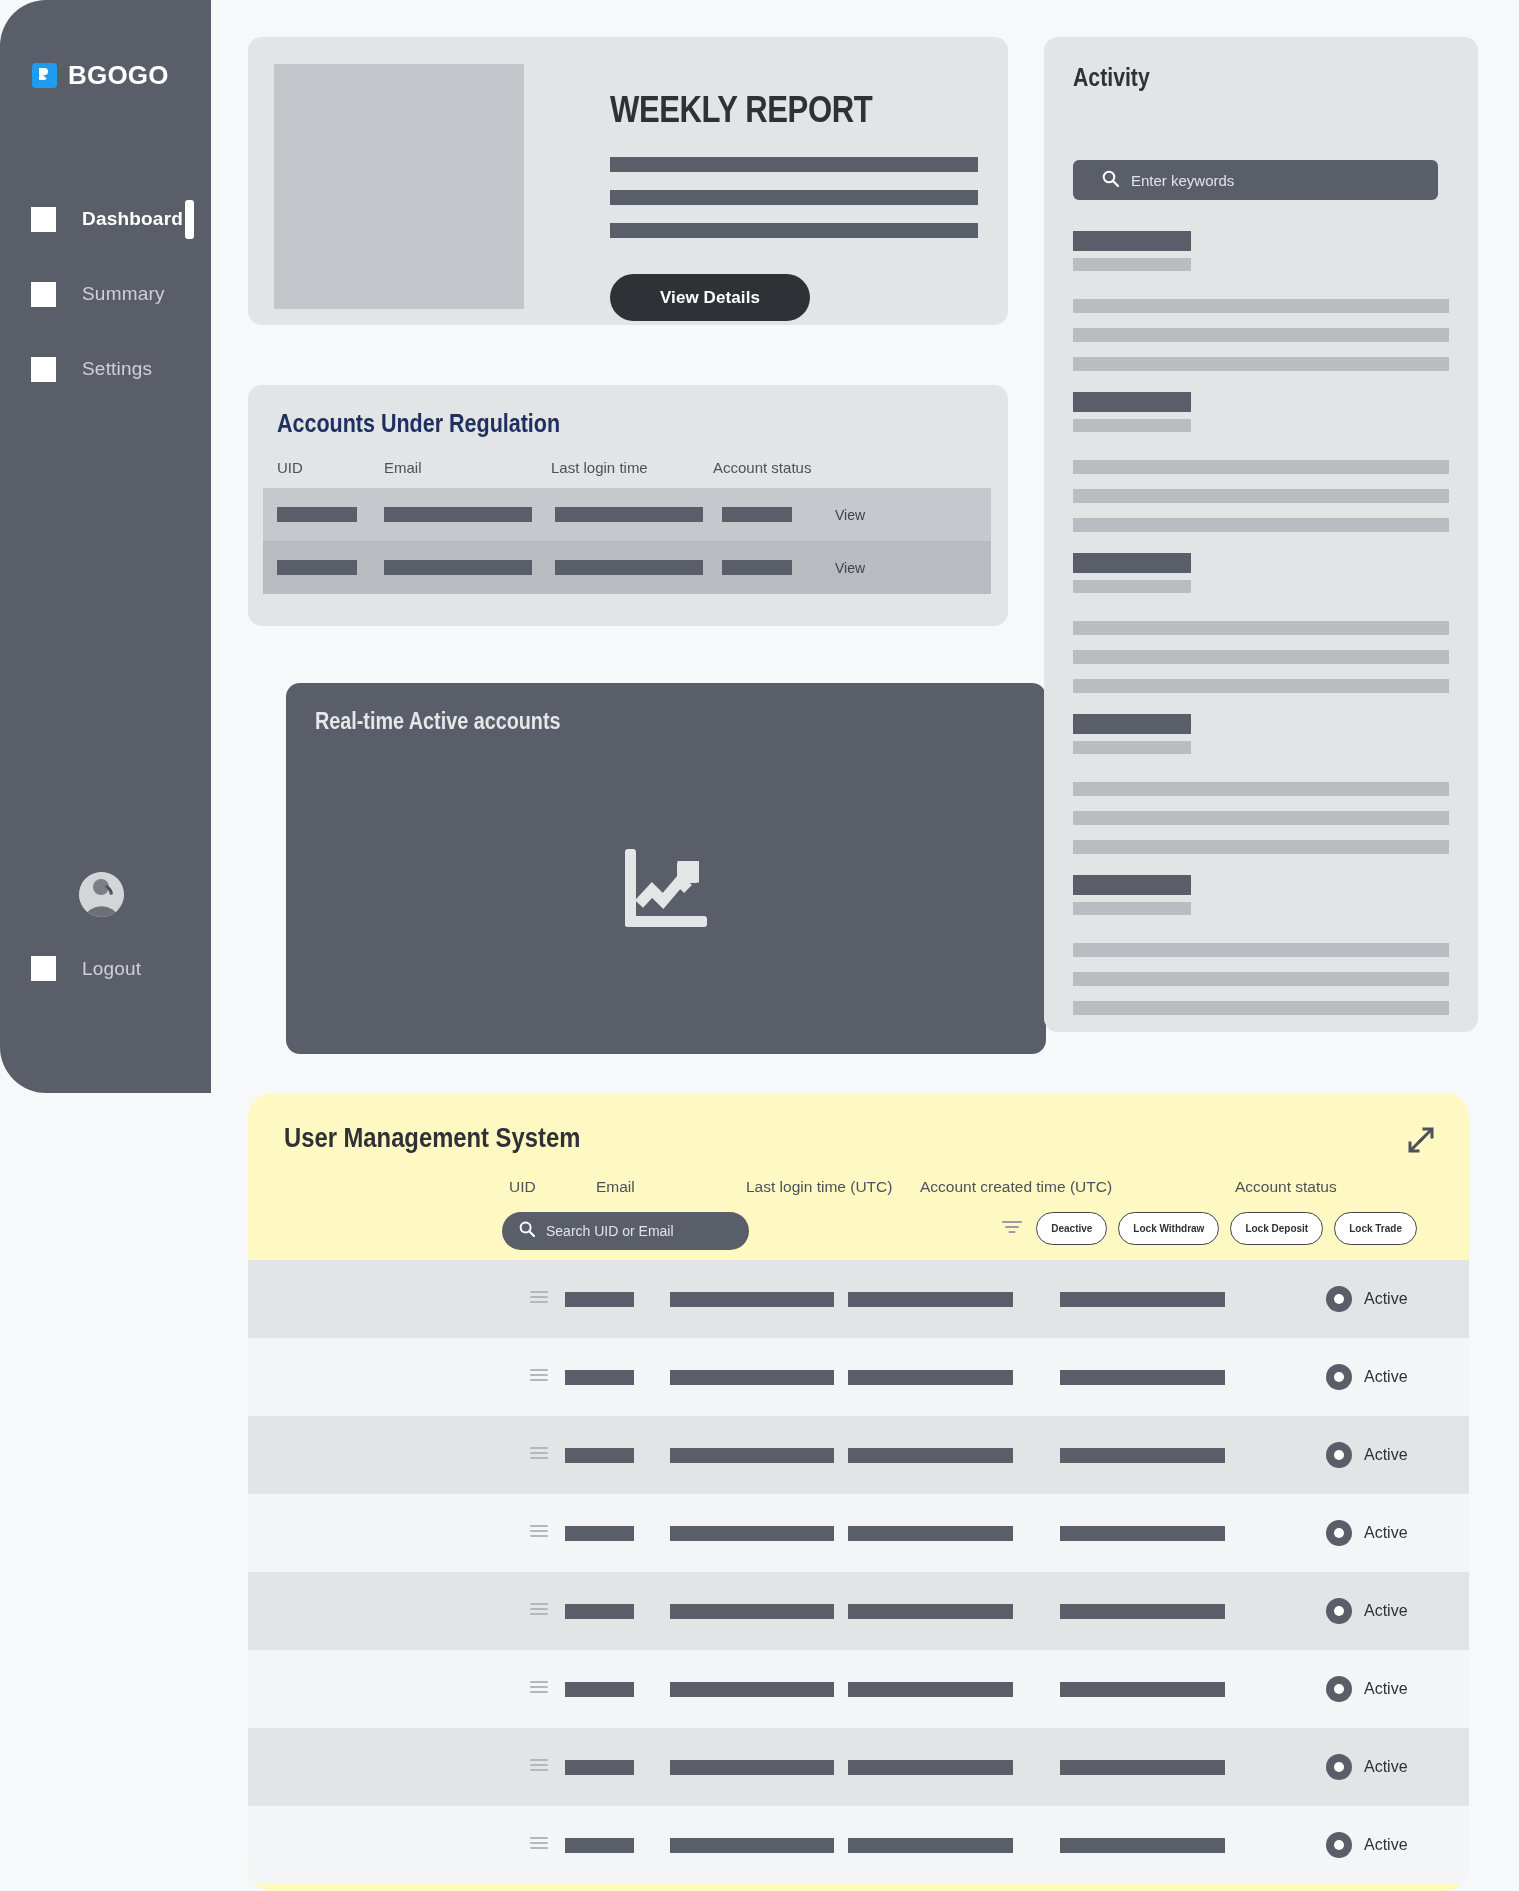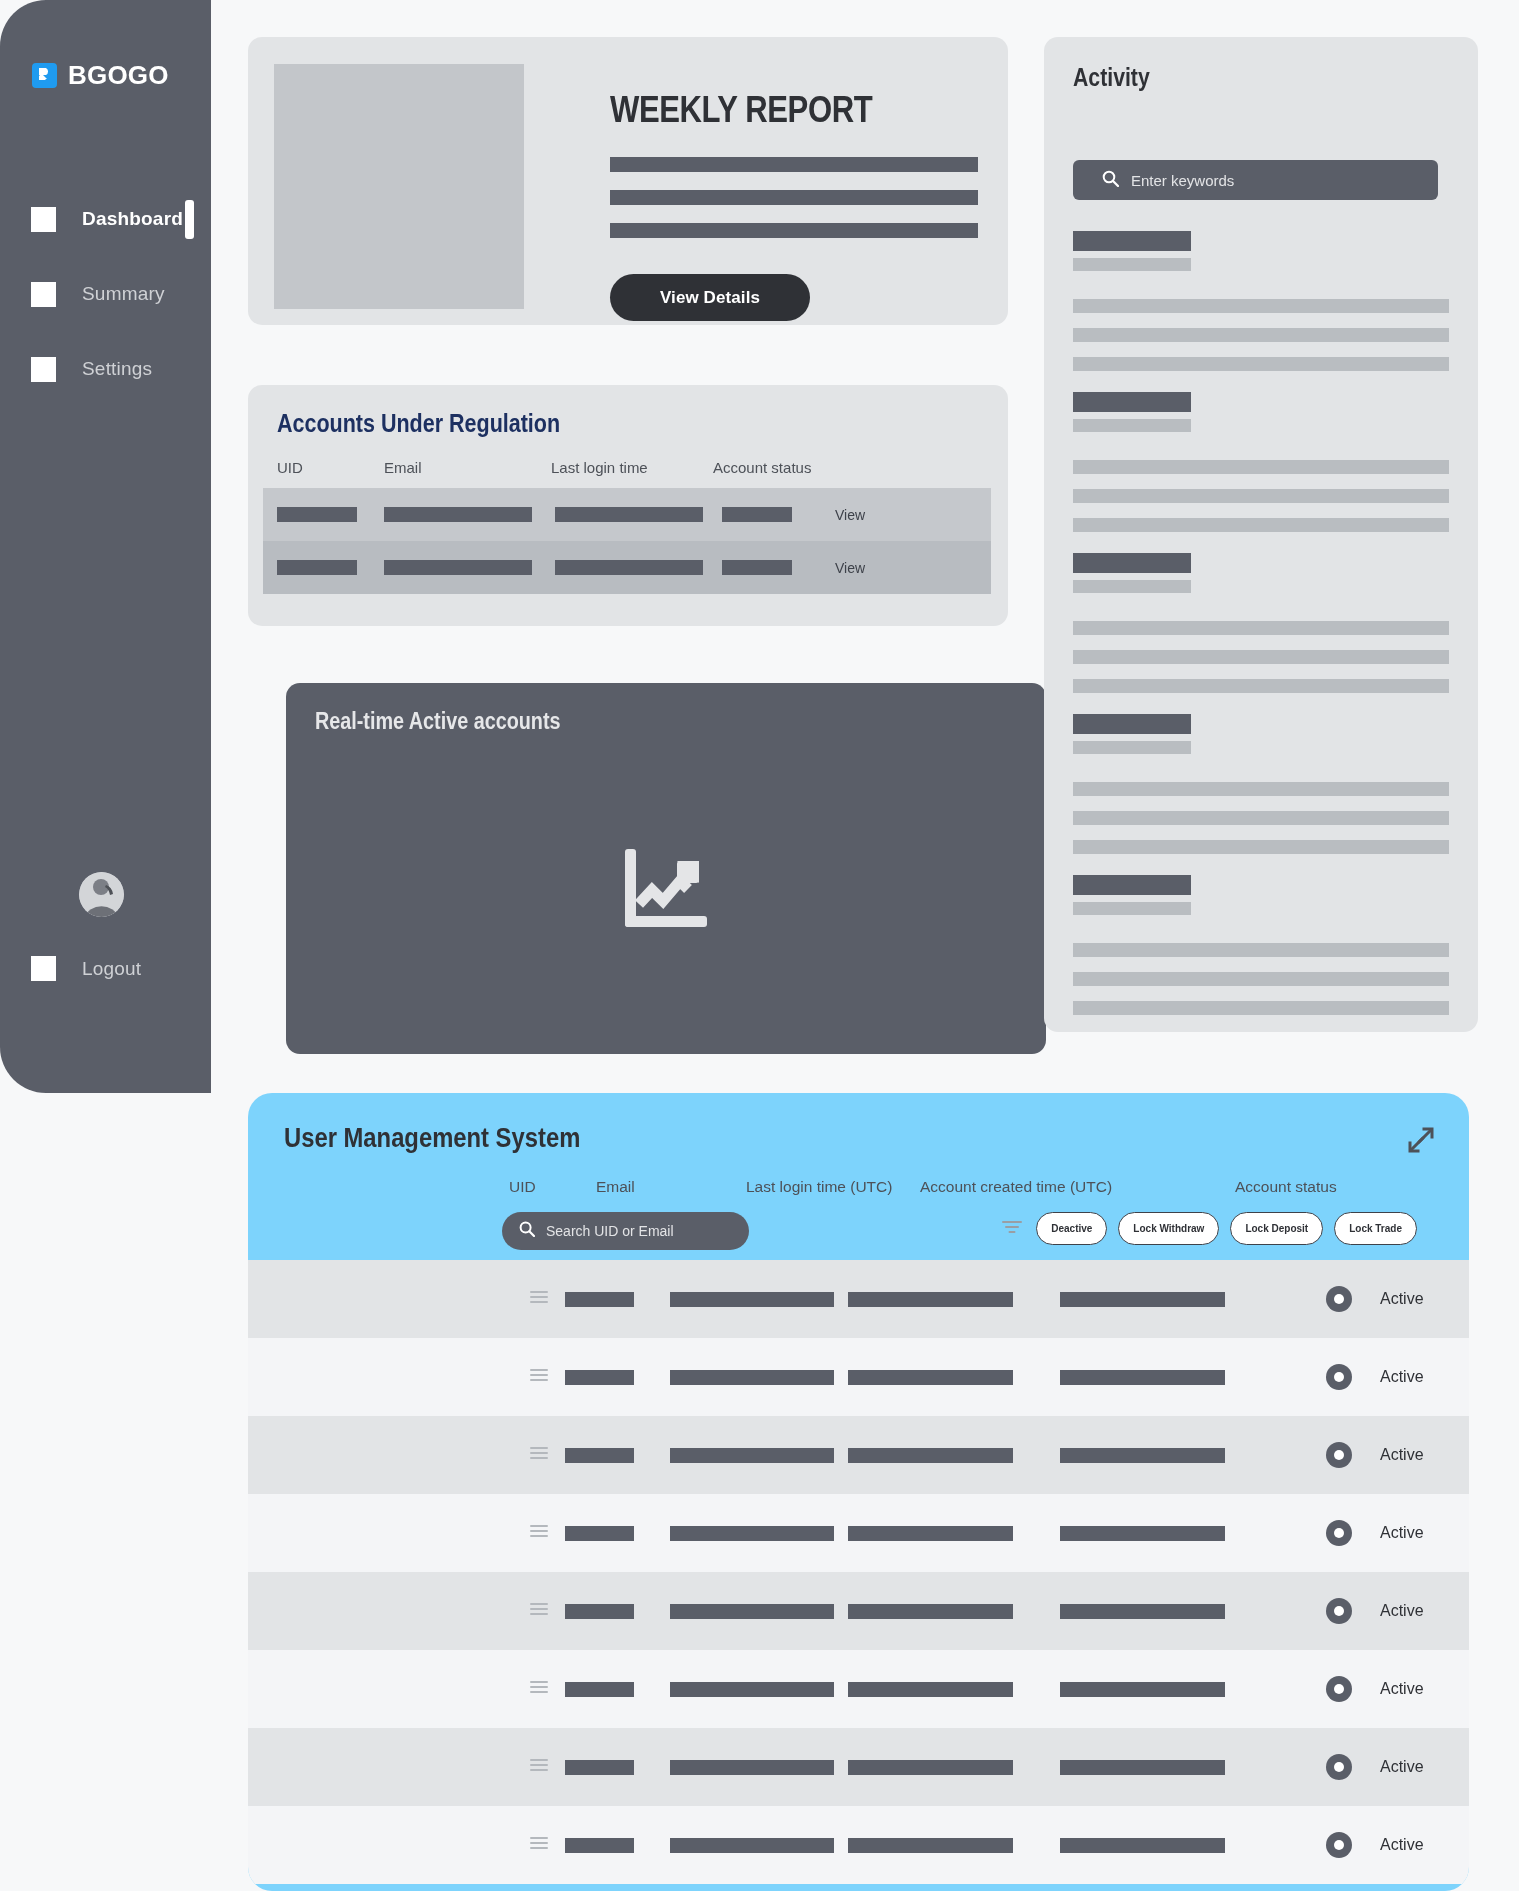--- a/index.html
+++ b/index.html
@@ -292,21 +292,21 @@
   .act-b-sub   { width: 118px; height: 13px; background: #b9bdc1; margin-top: 7px; }
   .act-b-line  { width: 100%; height: 14px; background: #b9bdc1; margin-top: 15px; }
   .act-b-line.first { margin-top: 28px; }
 
   
   #ums {
     position: absolute;
     left: 248px; top: 1093px;
     width: 1221px;
     height: 798px;
-    background: #7dd3fc;
+    background: #fef9c3;
     border-radius: 24px;
     overflow: hidden;
   }
   .ums-title {
     position: absolute;
     left: 36px; top: 29px;
     font-size: 28px;
     font-weight: 700;
     color: #2f3136;
     transform: scaleX(.85);
@@ -391,21 +391,21 @@
   .b-uid     { left: 317px; width: 69px; }
   .b-email   { left: 422px; width: 164px; }
   .b-last    { left: 600px; width: 165px; }
   .b-created { left: 812px; width: 165px; }
 
   .status-wrap {
     position: absolute;
     left: 1078px;
     display: flex;
     align-items: center;
-    gap: 28px;
+    gap: 12px;
     justify-content: flex-end;
   }
   .status-dot {
     width: 26px; height: 26px;
     border-radius: 50%;
     background: #5a5e68;
     display: flex;
     align-items: center;
     justify-content: center;
     flex: 0 0 auto;

